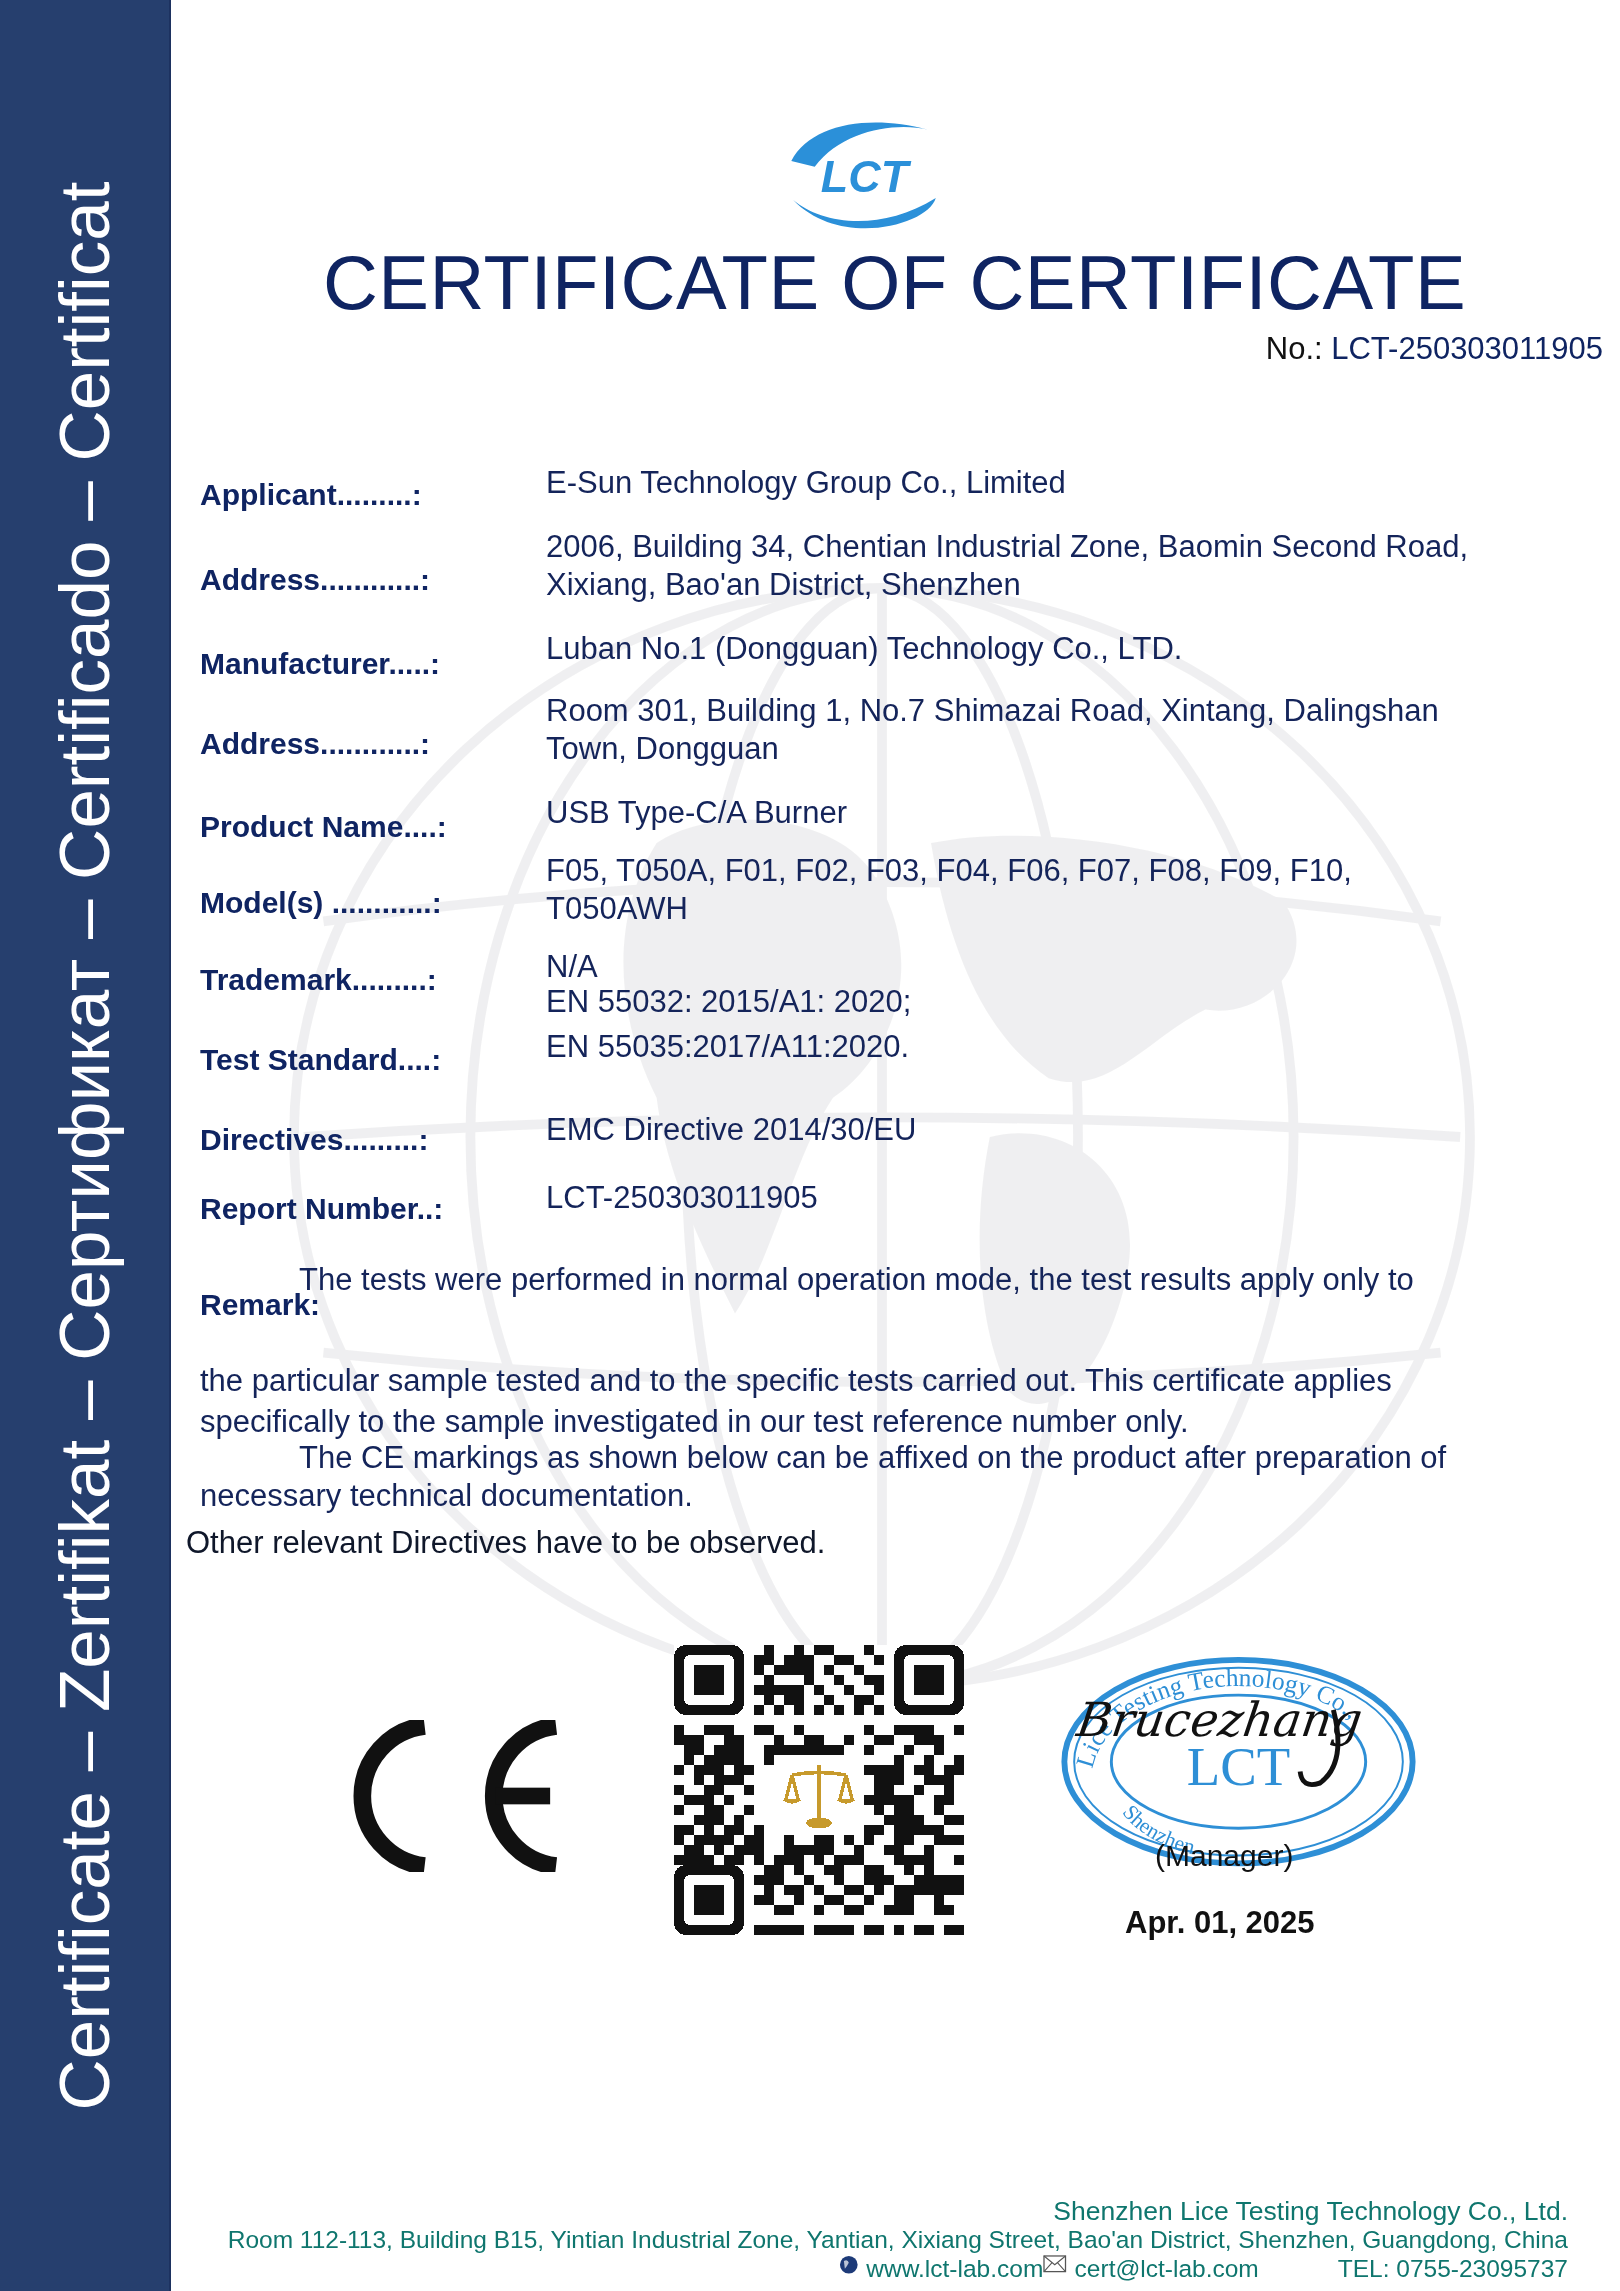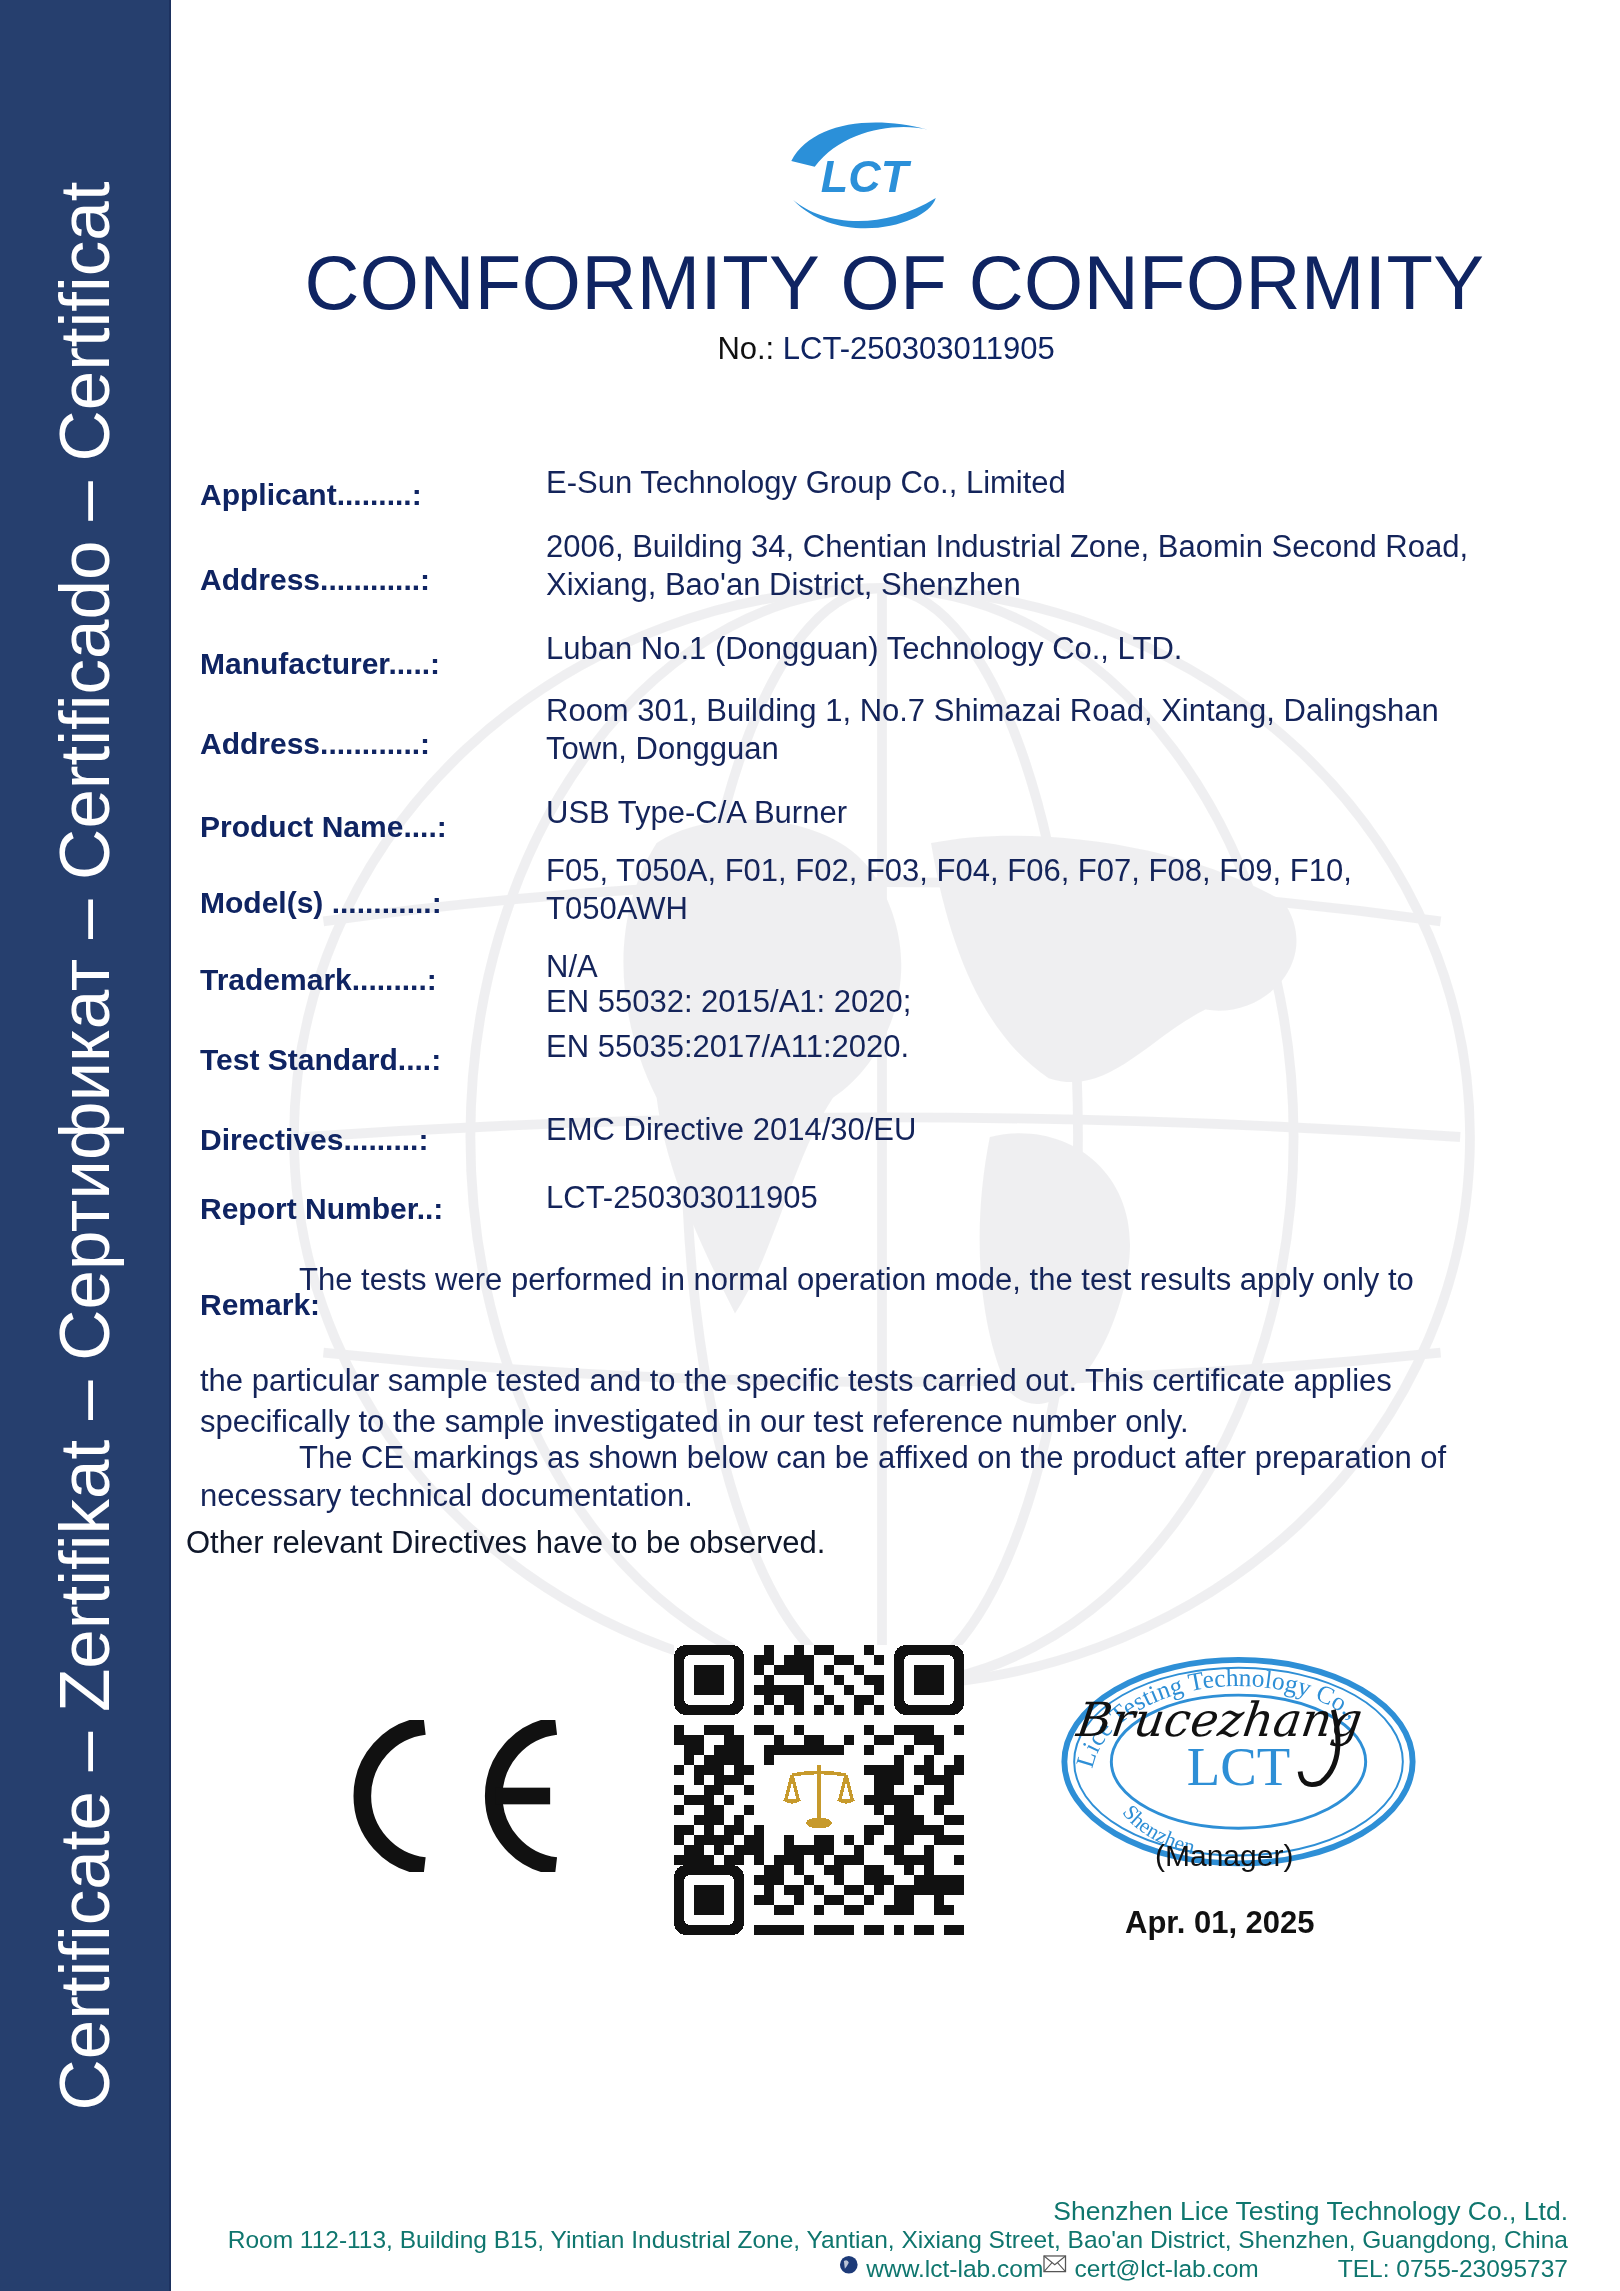--- a/index.html
+++ b/index.html
@@ -31,21 +31,21 @@
   .logo {
     position: absolute; left: 781px; top: 116px; width: 167px; height: 123px;
   }
   .title {
     position: absolute; left: 0; right: 0; top: 245px; padding-left: 169px;
     text-align: center; font-size: 76px; color: #0f2462; letter-spacing: 0.5px;
     line-height: 1;
   }
   .cert-no {
     position: absolute; left: 169px; right: 17px; top: 331px;
-    text-align: center; font-size: 31px; color: #0f2462;
+    text-align: right; font-size: 31px; color: #0f2462;
   }
   .cert-no .prefix { color: #111; }
   .field-label {
     position: absolute; left: 200px; font-size: 30px; font-weight: bold; color: #0f2462;
     white-space: nowrap;
   }
   .field-value {
     position: absolute; left: 546px; font-size: 31px; color: #14245a; line-height: 38px;
     white-space: nowrap;
   }
@@ -101,21 +101,21 @@
     <path d="M760 600 C840 580 920 640 900 740 C880 840 820 900 780 860 C750 800 740 700 760 600 Z"></path>
   </g>
 </svg>
 
 <svg class="logo" viewBox="0 0 170 126">
   <path d="M10 46 C30 8 90 -2 150 14 C118 6 62 14 34 52 Z" fill="#2b90d9"></path>
   <path d="M12 86 C40 110 100 120 158 84 C150 112 60 136 12 86 Z" fill="#2b90d9"></path>
   <text x="85" y="78" text-anchor="middle" font-family="Liberation Sans, sans-serif" font-size="46" font-weight="bold" font-style="italic" fill="#2b90d9">LCT</text>
 </svg>
 
-<div class="title">CONFORMITY OF CONFORMITY</div>
+<div class="title">CERTIFICATE OF CERTIFICATE</div>
 <div class="cert-no">
   <span class="prefix">No.:</span>
   <span>LCT-250303011905</span>
 </div>
 
 <div class="field-label" style="top:478px">Applicant.........:</div>
 <div class="field-value" style="top:464px">
     <div>E-Sun Technology Group Co., Limited</div>
   </div>
 

